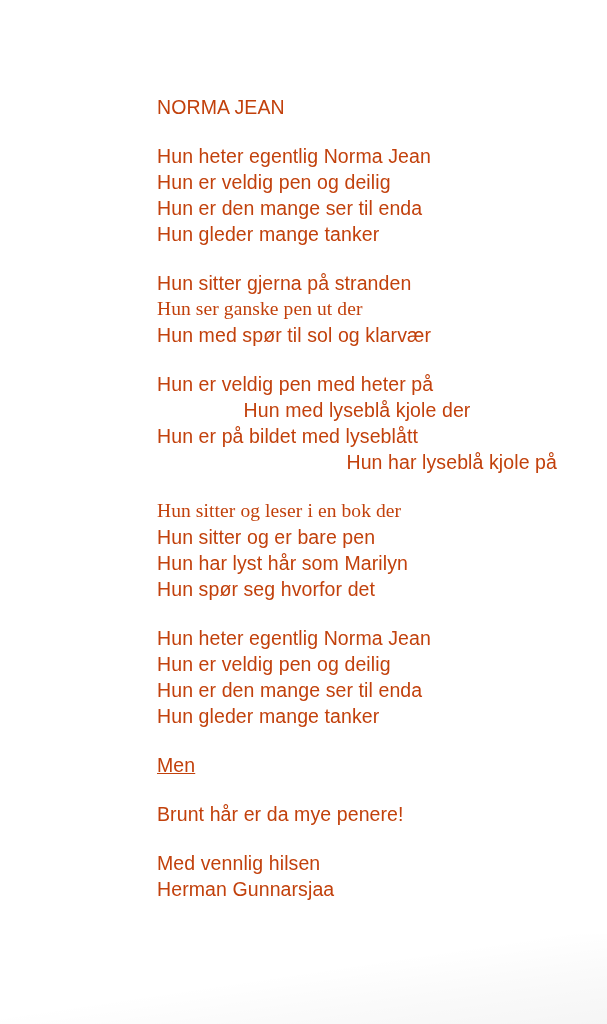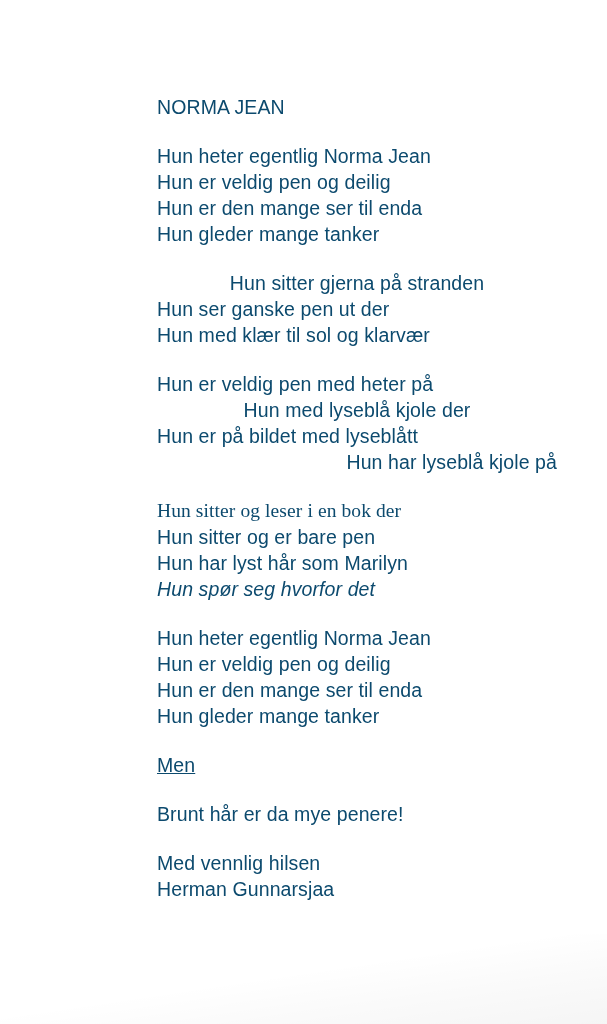--- a/index.html
+++ b/index.html
@@ -15,21 +15,21 @@
     color: #000000;
   }
   .page {
     position: absolute;
     left: 157px;
     top: 94px;
     width: 400px;
     font-size: 19.5px;
     line-height: 26px;
     letter-spacing: 0.1px;
-    color: #0c4a6e;
+    color: #c2410c;
   }
   .para {
     margin: 0 0 23px 0;
   }
   .line {
     white-space: nowrap;
   }
   .bottom-shade {
     position: absolute;
     left: 0;
@@ -53,37 +53,37 @@
   </p>
 
   <p class="para">
     <span class="line" style="display: block;">Hun heter egentlig Norma Jean</span>
     <span class="line" style="display: block;">Hun er veldig pen og deilig</span>
     <span class="line" style="display: block;">Hun er den mange ser til enda</span>
     <span class="line" style="display: block;">Hun gleder mange tanker</span>
   </p>
 
   <p class="para">
-    <span class="line" style="display: block; text-align: center;">Hun sitter gjerna på stranden</span>
-    <span class="line" style="display: block;">Hun ser ganske pen ut der</span>
-    <span class="line" style="display: block;">Hun med klær til sol og klarvær</span>
+    <span class="line" style="display: block;">Hun sitter gjerna på stranden</span>
+    <span class="line" style="display: block; font-family: Liberation Serif, serif;">Hun ser ganske pen ut der</span>
+    <span class="line" style="display: block;">Hun med spør til sol og klarvær</span>
   </p>
 
   <p class="para">
     <span class="line" style="display: block;">Hun er veldig pen med heter på</span>
     <span class="line" style="display: block; text-align: center;">Hun med lyseblå kjole der</span>
     <span class="line" style="display: block;">Hun er på bildet med lyseblått</span>
     <span class="line" style="display: block; text-align: right;">Hun har lyseblå kjole på</span>
   </p>
 
   <p class="para">
     <span class="line" style="display: block; font-family: Liberation Serif, serif;">Hun sitter og leser i en bok der</span>
     <span class="line" style="display: block;">Hun sitter og er bare pen</span>
     <span class="line" style="display: block;">Hun har lyst hår som Marilyn</span>
-    <span class="line" style="display: block; font-style: italic;">Hun spør seg hvorfor det</span>
+    <span class="line" style="display: block;">Hun spør seg hvorfor det</span>
   </p>
 
   <p class="para">
     <span class="line" style="display: block;">Hun heter egentlig Norma Jean</span>
     <span class="line" style="display: block;">Hun er veldig pen og deilig</span>
     <span class="line" style="display: block;">Hun er den mange ser til enda</span>
     <span class="line" style="display: block;">Hun gleder mange tanker</span>
   </p>
 
   <p class="para">

